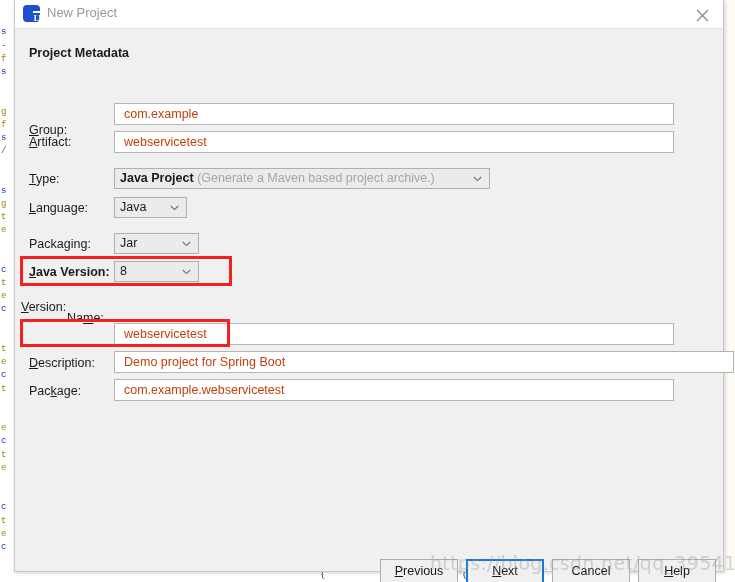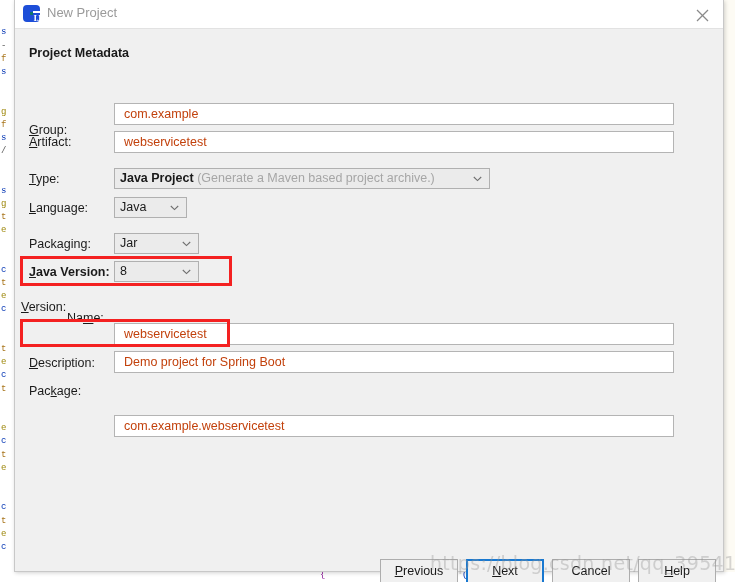--- a/index.html
+++ b/index.html
@@ -289,24 +289,24 @@
       </div>
       <div class="annot" style="left:5px; top:227px; width:212px; height:30px;"></div>
 
       <div class="fld-label" style="left:6px; top:271px;"><u>V</u>ersion:</div>
 
       <div class="fld-label" style="left:14px; top:282px;margin-left:38px;">Na<u>m</u>e:</div>
       <div class="textfield" style="left:99px; top:294px; width:560px;">webservicetest</div>
       <div class="annot" style="left:5px; top:290px; width:210px; height:28px;"></div>
 
       <div class="fld-label" style="left:14px; top:327px;"><u>D</u>escription:</div>
-      <div class="textfield" style="left:99px; top:322px; width:560px;">Demo project for Spring Boot</div>
+      <div class="textfield" style="left:99px; top:322px; width:620px;">Demo project for Spring Boot</div>
 
       <div class="fld-label" style="left:14px; top:355px;">Pac<u>k</u>age:</div>
-      <div class="textfield" style="left:99px; top:350px; width:560px;margin-top:36px;">com.example.webservicetest</div>
+      <div class="textfield" style="left:99px; top:350px; width:560px;">com.example.webservicetest</div>
 
       <div class="btn" style="left:365px; top:530px; width:78px;"><u>P</u>revious</div>
       <div class="btn focused" style="left:451px; top:530px; width:78px;"><u>N</u>ext</div>
       <div class="btn" style="left:537px; top:530px; width:78px;">Cancel</div>
       <div class="btn" style="left:623px; top:530px; width:78px;"><u>H</u>elp</div>
 
     </div>
   </div>
 
   <div class="watermark">https://blog.csdn.net/qq_39541223</div>

